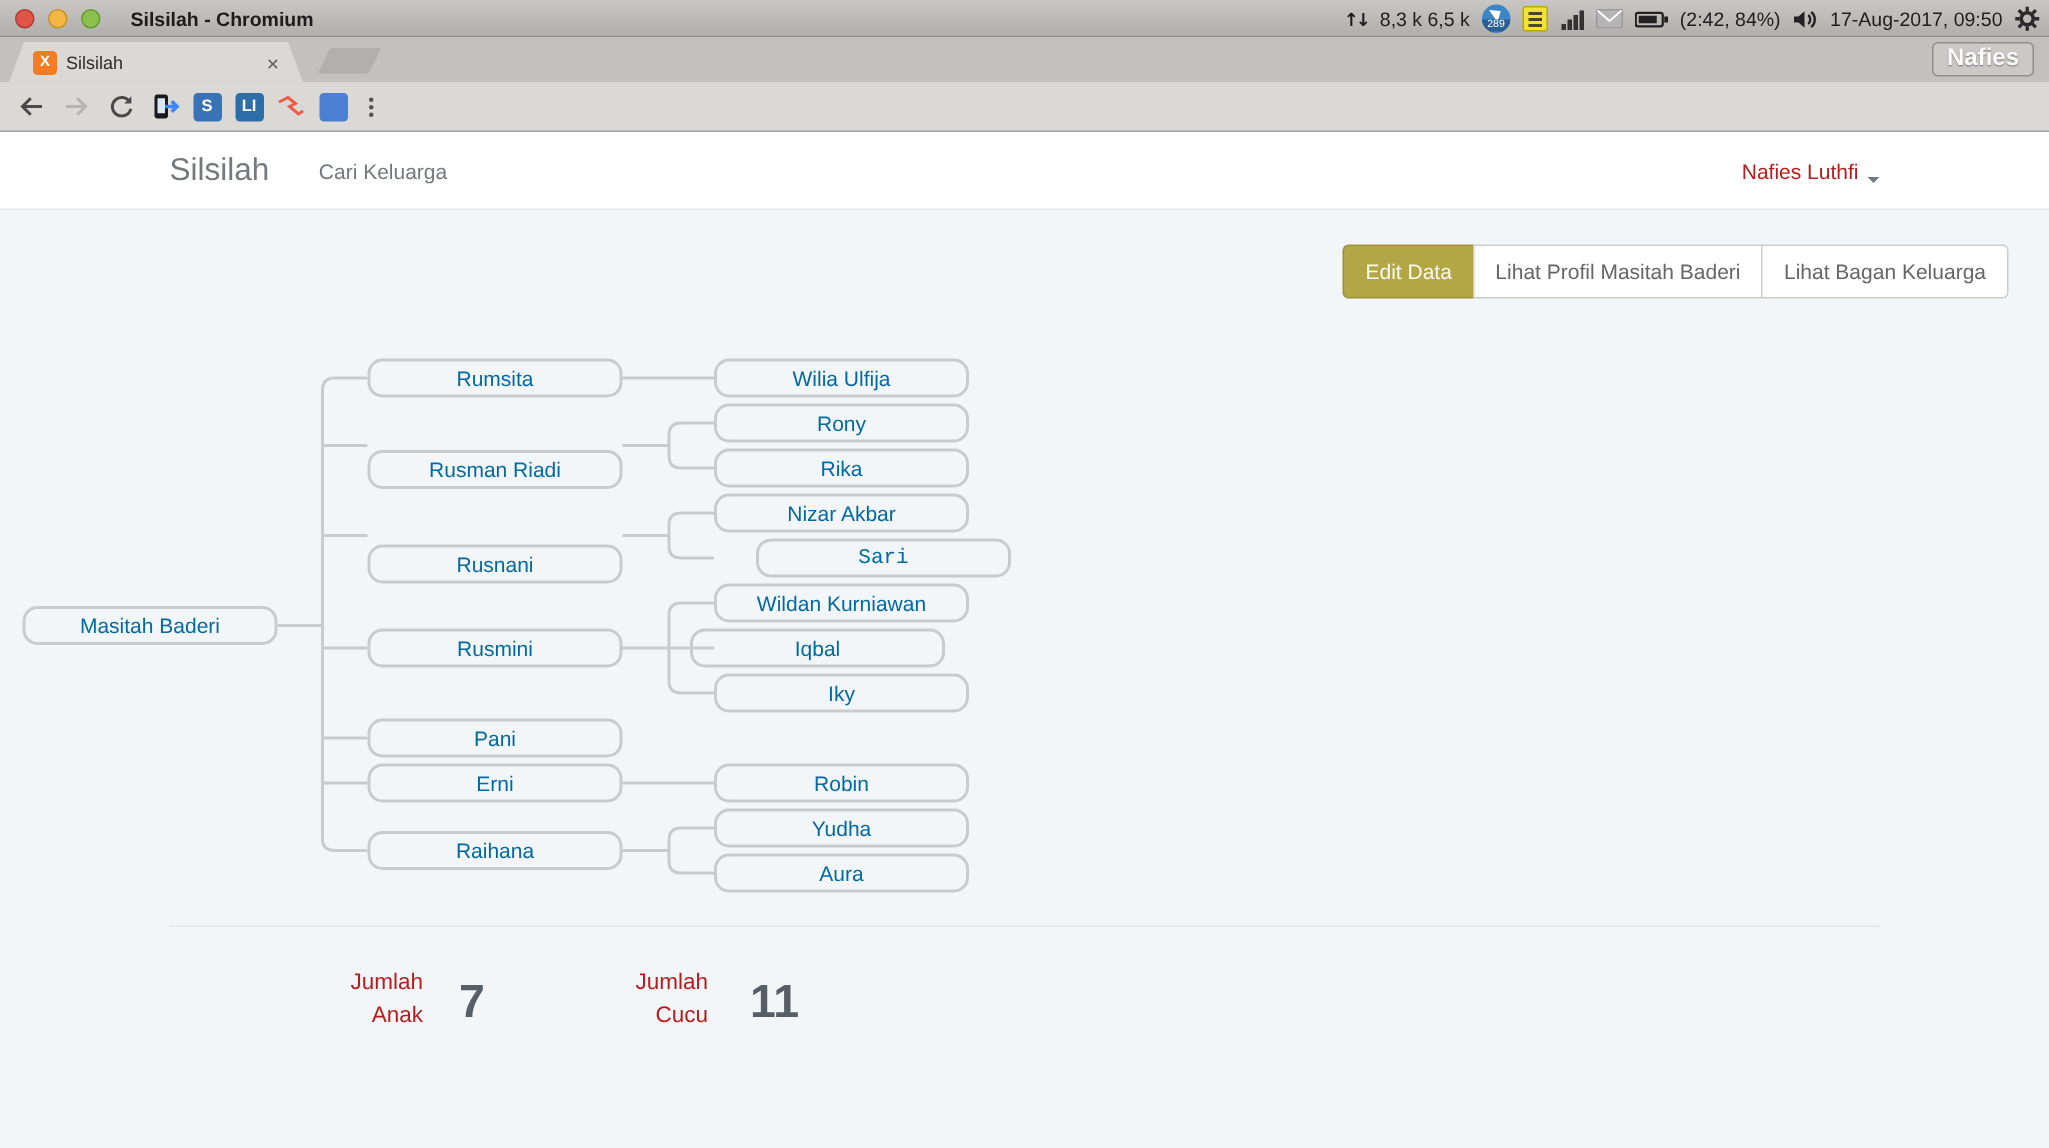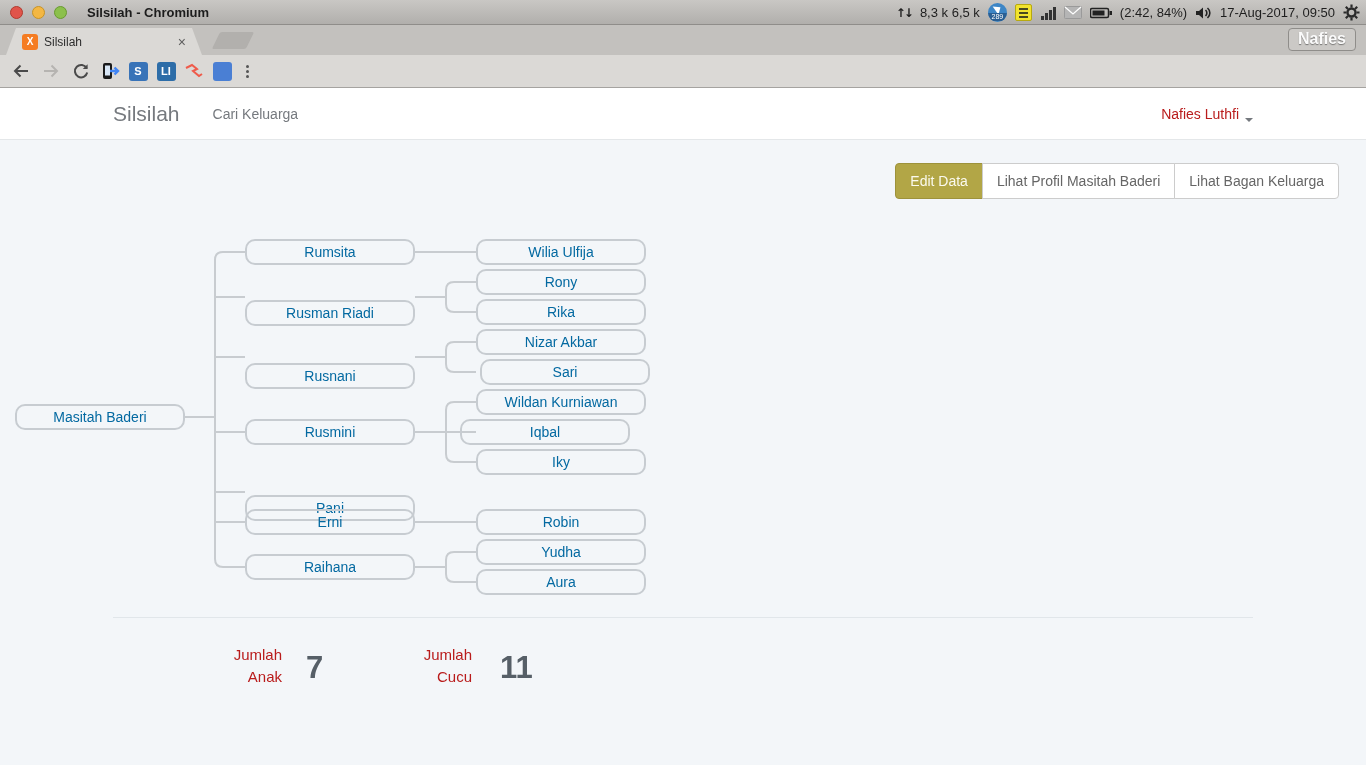--- a/index.html
+++ b/index.html
@@ -247,27 +247,27 @@
     <svg id="tree-svg" width="700" height="625">
         <path d="M 185 277 H 215 M 245 112 H 223 Q 215 112 215 120 V 419 Q 215 427 223 427 H 245 M 215 157 H 245 M 215 217 H 245 M 215 292 H 245 M 215 352 H 245 M 215 382 H 245 M 415 112 H 476 M 415 157 H 446 M 476 142 H 454 Q 446 142 446 150 V 164 Q 446 172 454 172 H 476 M 415 217 H 446 M 476 202 H 454 Q 446 202 446 210 V 224 Q 446 232 454 232 H 476 M 415 292 H 446 M 476 262 H 454 Q 446 262 446 270 V 314 Q 446 322 454 322 H 476 M 446 292 H 476 M 415 382 H 476 M 415 427 H 446 M 476 412 H 454 Q 446 412 446 420 V 434 Q 446 442 454 442 H 476" fill="none" stroke="#c8ccd0" stroke-width="2"></path>
       </svg>
     <div id="tree-nodes">
         <div class="tree-node" style="left: 476px; top: 99px;">Wilia Ulfija</div>
         <div class="tree-node" style="left: 245px; top: 99px;">Rumsita</div>
         <div class="tree-node" style="left: 476px; top: 129px;">Rony</div>
         <div class="tree-node" style="left: 476px; top: 159px;">Rika</div>
         <div class="tree-node" style="left: 245px; top: 144px; margin-top: 16px;">Rusman Riadi</div>
         <div class="tree-node" style="left: 476px; top: 189px;">Nizar Akbar</div>
-        <div class="tree-node" style="left: 480px; top: 219px;">Sari</div>
+        <div class="tree-node" style="left: 504px; top: 219px; font-family: Liberation Mono, monospace;">Sari</div>
         <div class="tree-node" style="left: 245px; top: 204px; margin-top: 19px;">Rusnani</div>
         <div class="tree-node" style="left: 476px; top: 249px;">Wildan Kurniawan</div>
         <div class="tree-node" style="left: 460px; top: 279px;">Iqbal</div>
         <div class="tree-node" style="left: 476px; top: 309px;">Iky</div>
         <div class="tree-node" style="left: 245px; top: 279px;">Rusmini</div>
-        <div class="tree-node" style="left: 245px; top: 339px; margin-top: 16px;">Pani</div>
+        <div class="tree-node" style="left: 245px; top: 339px;">Pani</div>
         <div class="tree-node" style="left: 476px; top: 369px;">Robin</div>
         <div class="tree-node" style="left: 245px; top: 369px;">Erni</div>
         <div class="tree-node" style="left: 476px; top: 399px;">Yudha</div>
         <div class="tree-node" style="left: 476px; top: 429px;">Aura</div>
         <div class="tree-node" style="left: 245px; top: 414px;">Raihana</div>
         <div class="tree-node" style="left: 15px; top: 264px;">Masitah Baderi</div>
       </div>
   </div>
 
   <hr class="stats-rule">

